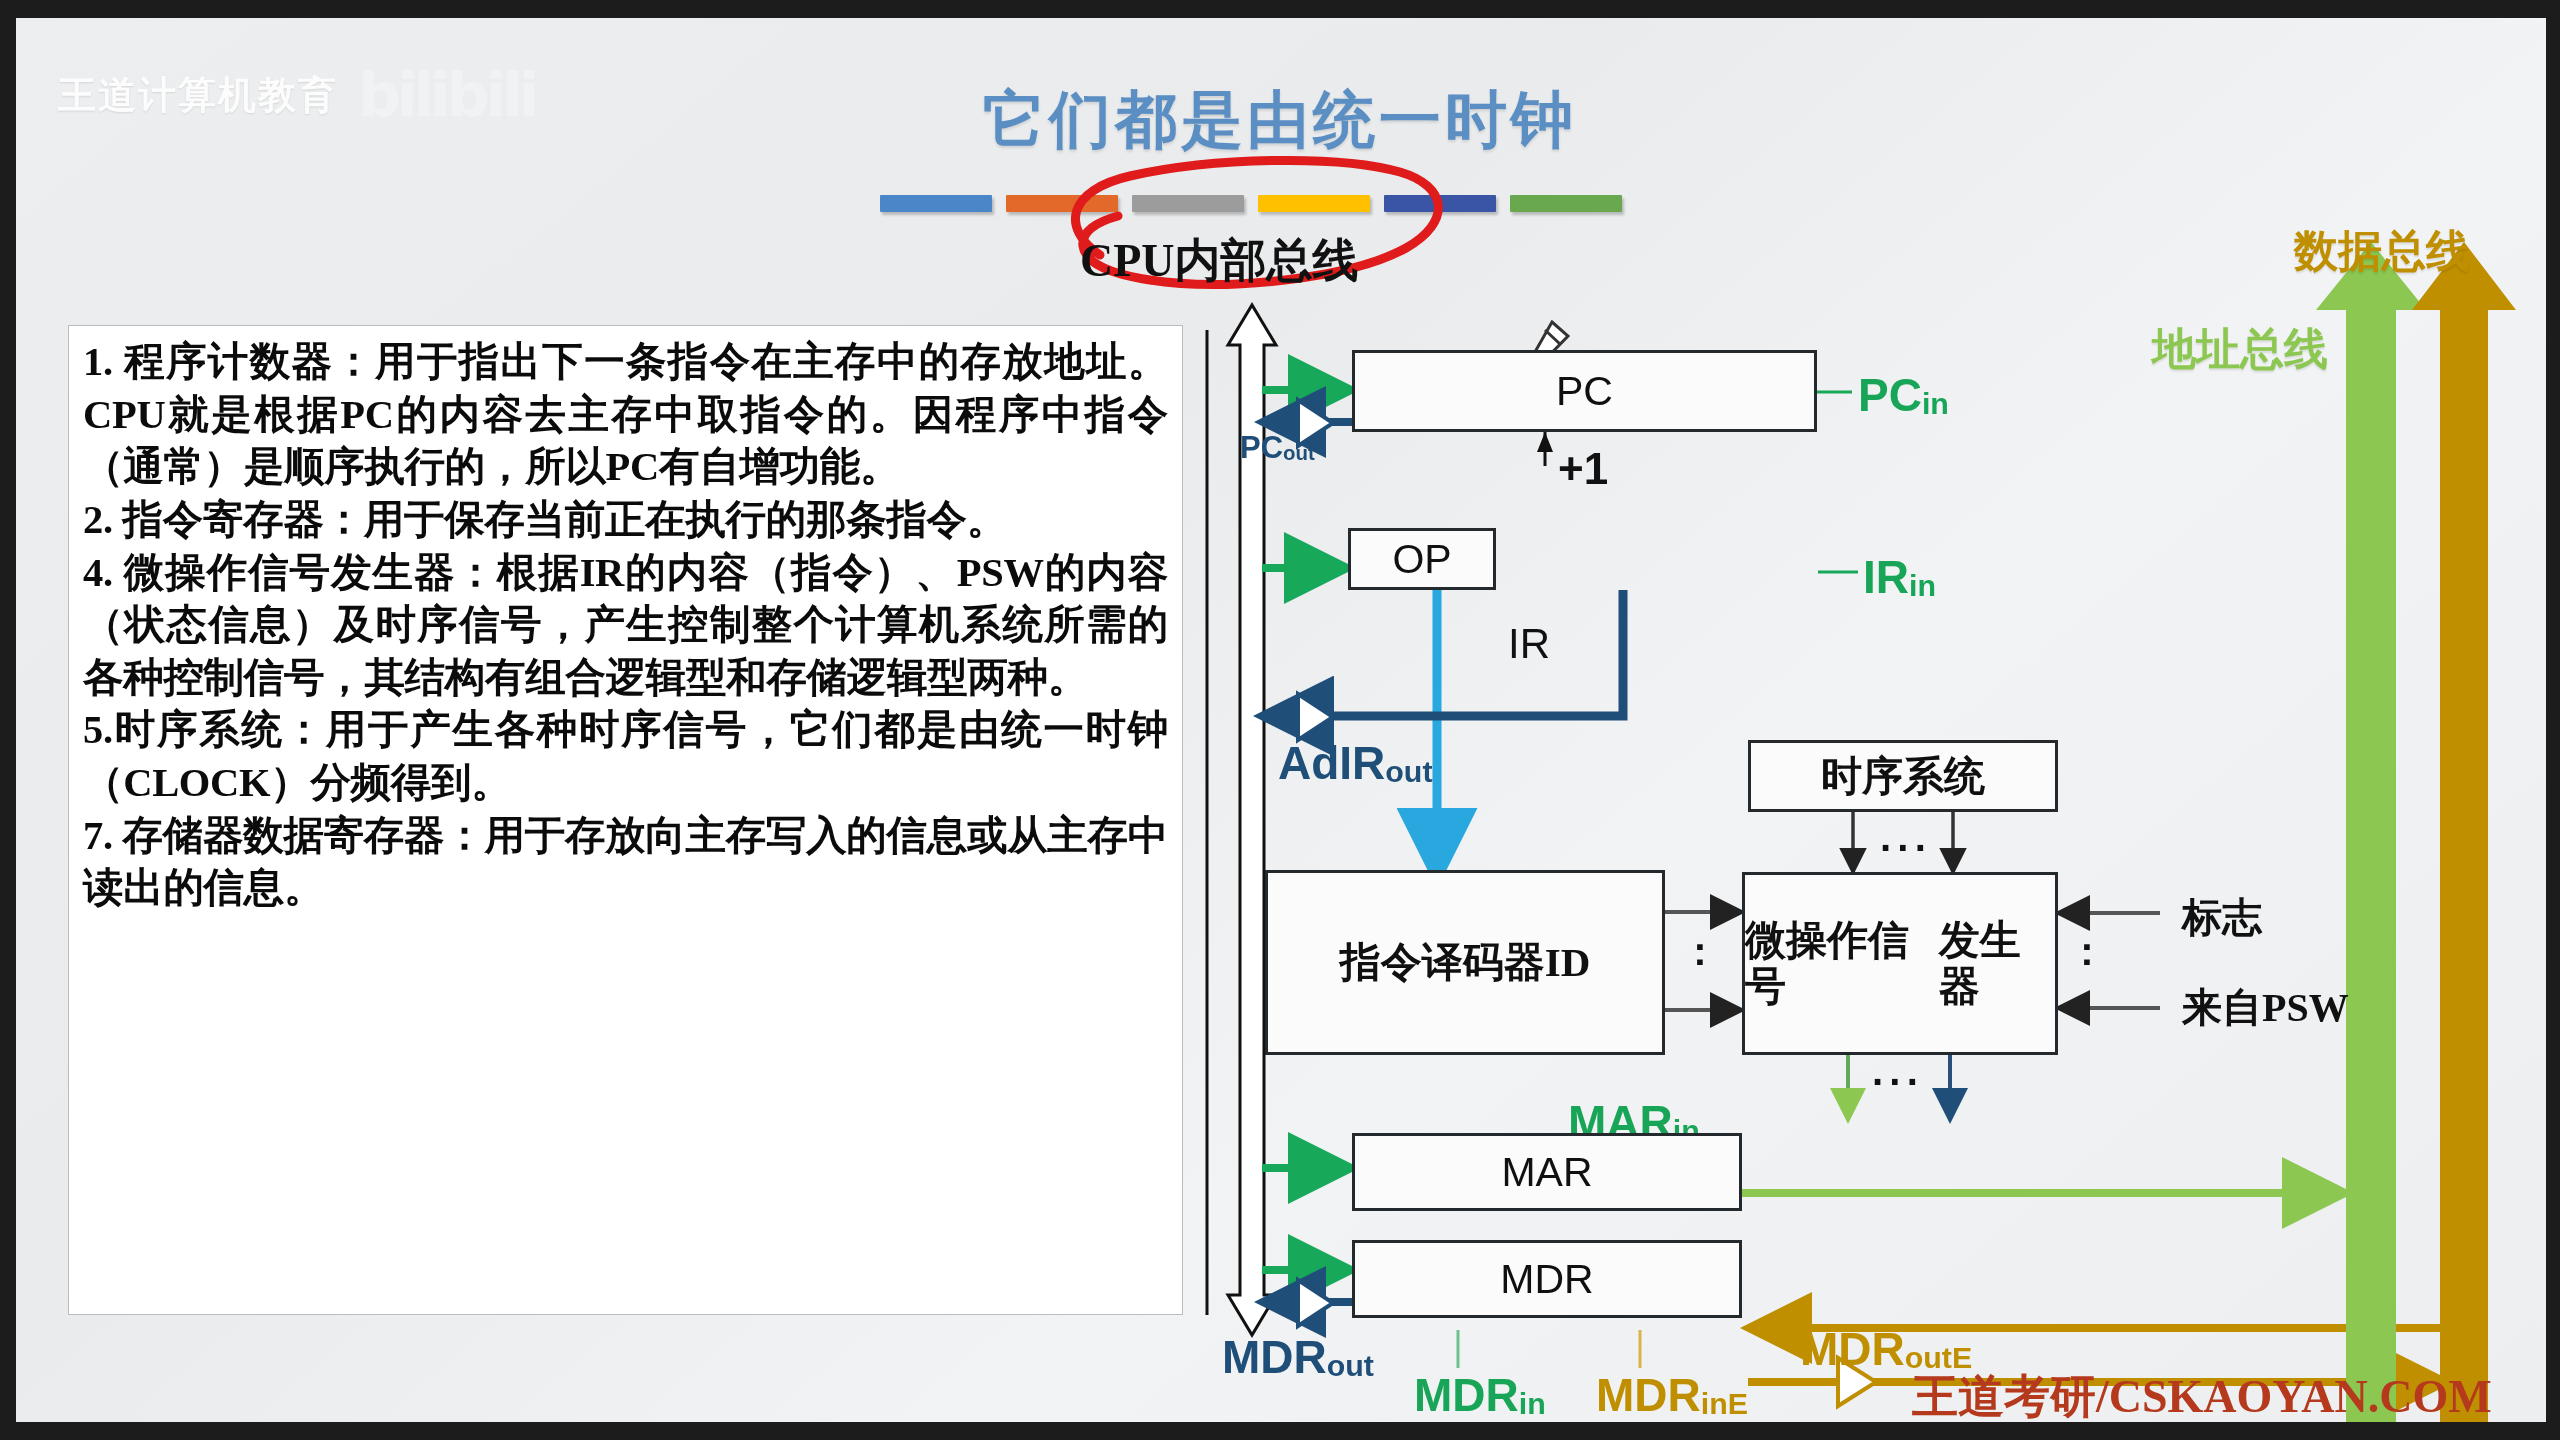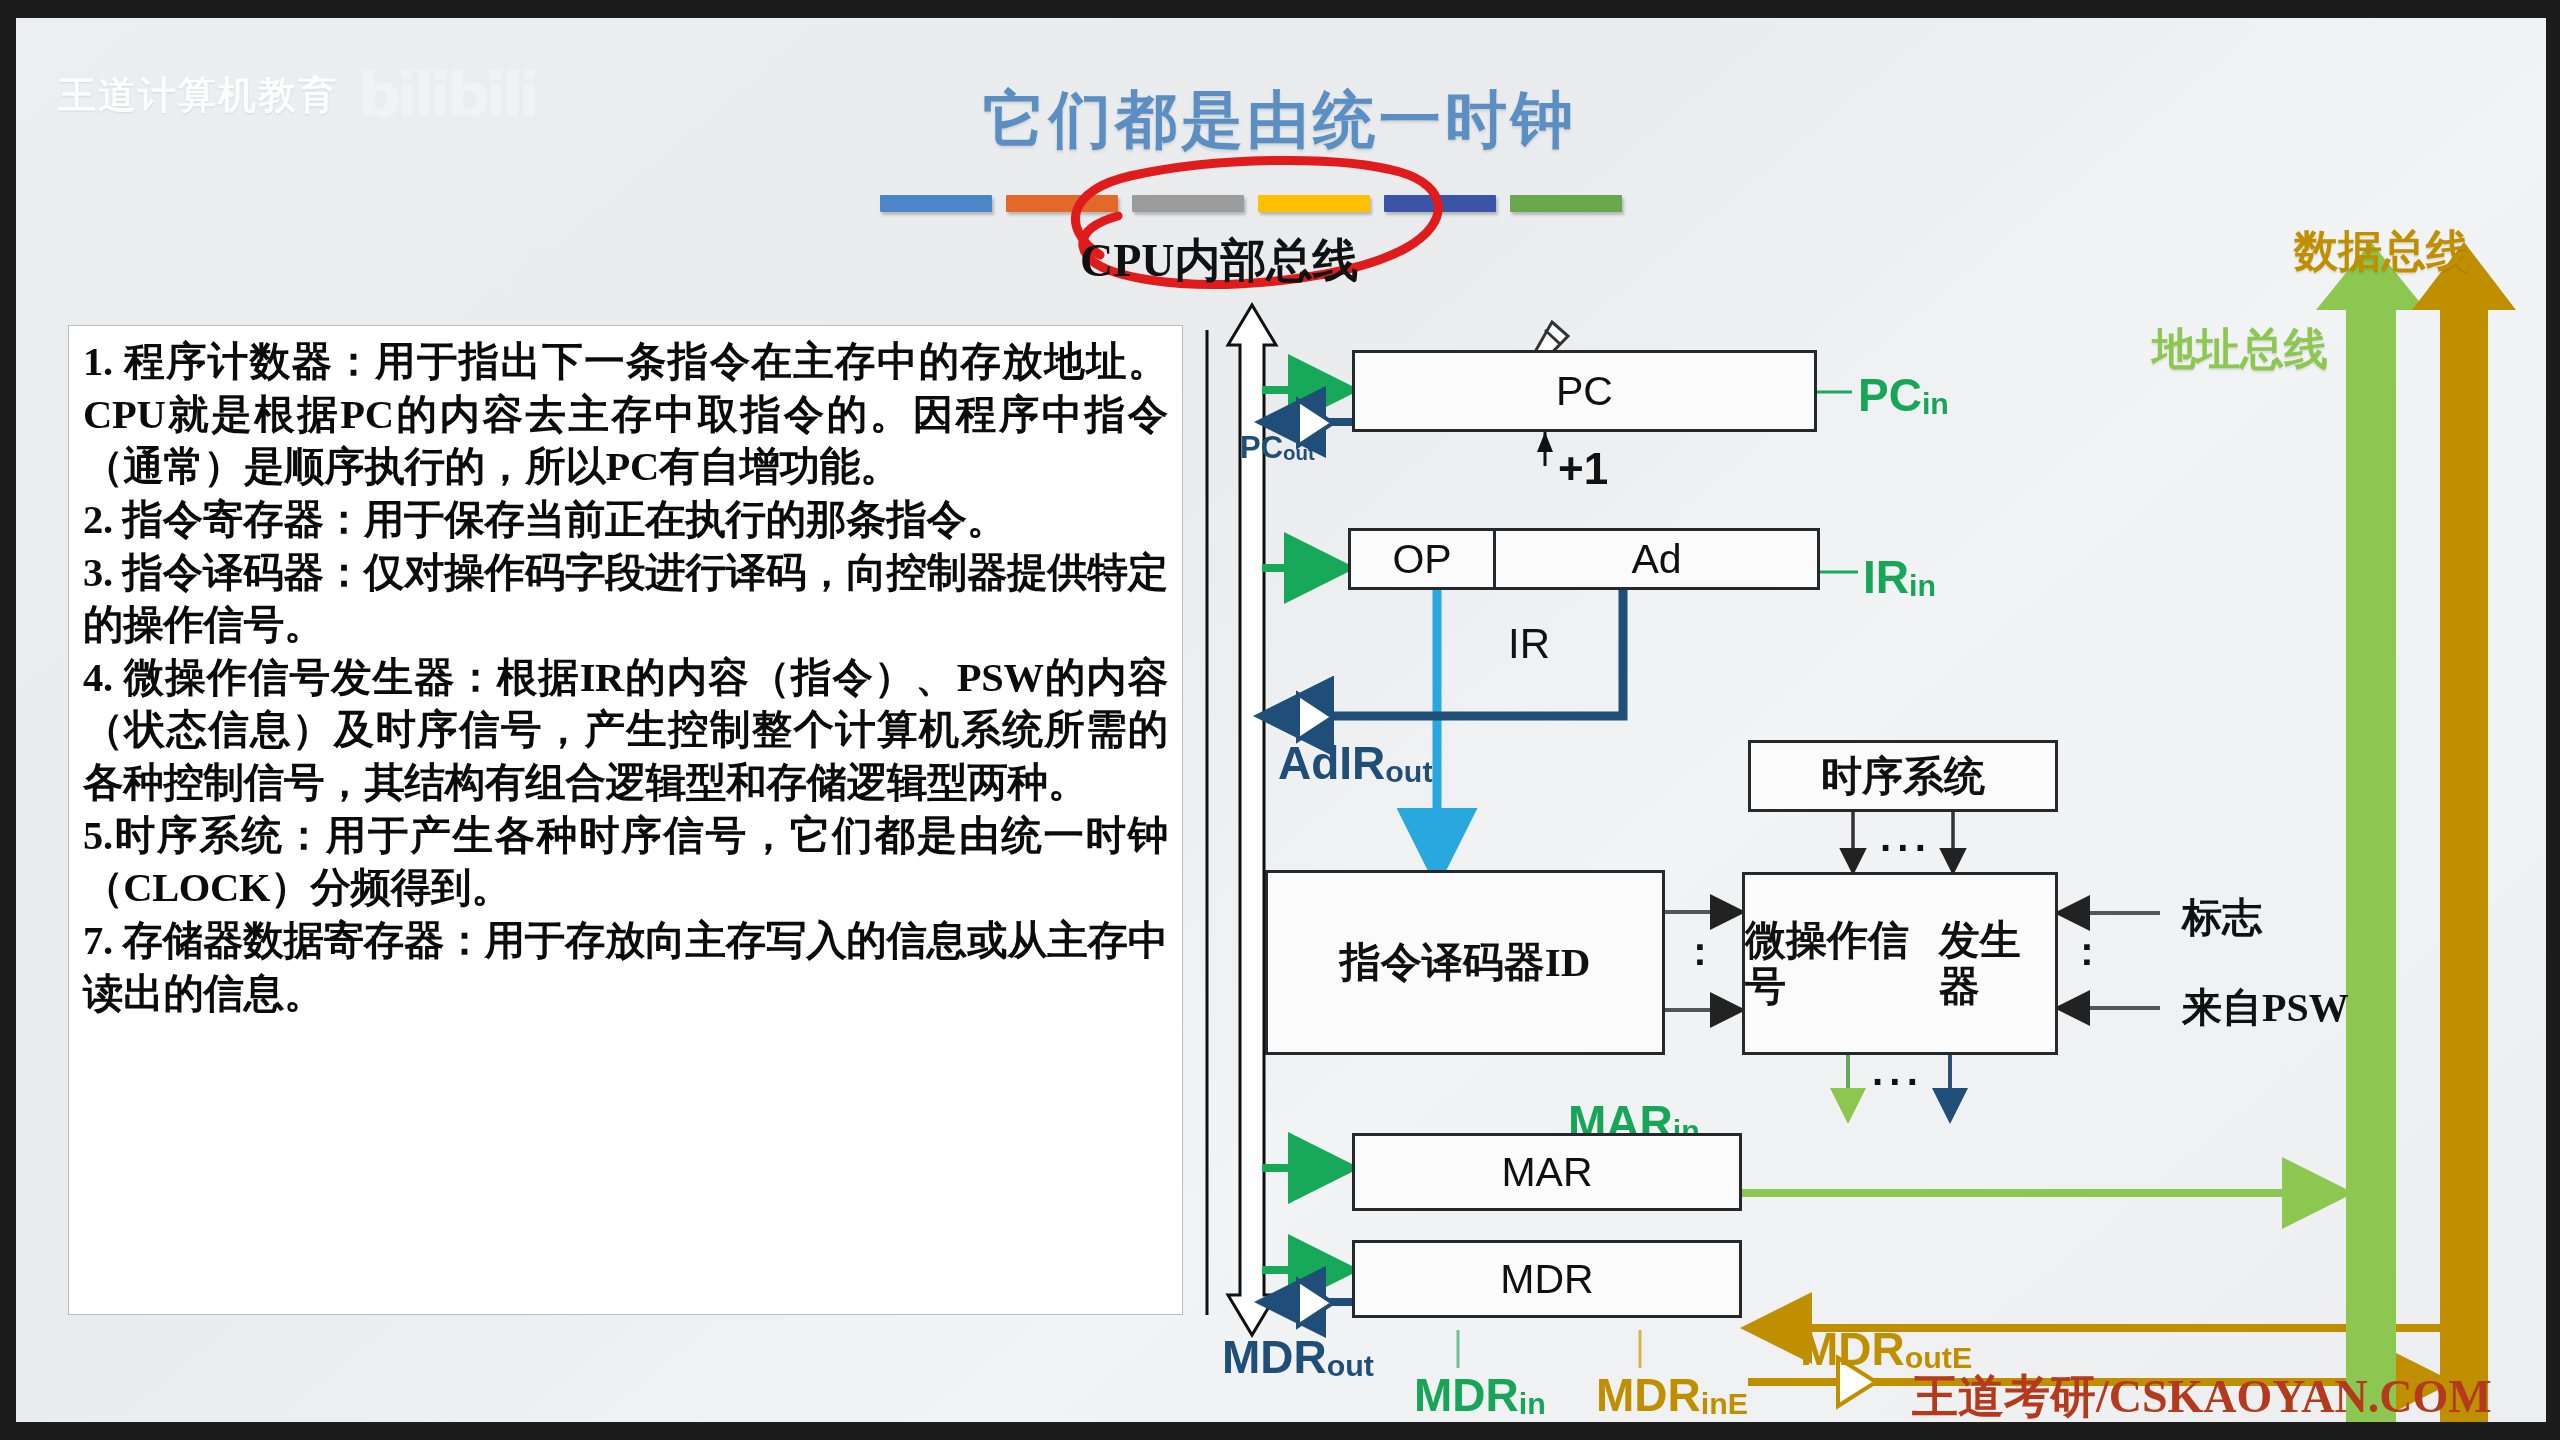--- a/index.html
+++ b/index.html
@@ -82,21 +82,20 @@
     <i style="background:#e2692a"></i>
     <i style="background:#9c9c9c"></i>
     <i style="background:#ffc000"></i>
     <i style="background:#3a55a5"></i>
     <i style="background:#6aa84f"></i>
   </div>
 
   <div class="textpanel">
     <p>1. 程序计数器：用于指出下一条指令在主存中的存放地址。CPU就是根据PC的内容去主存中取指令的。因程序中指令（通常）是顺序执行的，所以PC有自增功能。</p>
     <p>2. 指令寄存器：用于保存当前正在执行的那条指令。</p>
-    <p>3. 指令译码器：仅对操作码字段进行译码，向控制器提供特定的操作信号。</p>
     <p>4. 微操作信号发生器：根据IR的内容（指令）、PSW的内容（状态信息）及时序信号，产生控制整个计算机系统所需的各种控制信号，其结构有组合逻辑型和存储逻辑型两种。</p>
     <p>5.时序系统：用于产生各种时序信号，它们都是由统一时钟（CLOCK）分频得到。</p>
     <p>7. 存储器数据寄存器：用于存放向主存写入的信息或从主存中读出的信息。</p>
   </div>
 
   <svg id="dg" viewBox="0 0 2560 1440">
     <defs>
       <marker id="mGreen" markerWidth="9" markerHeight="9" refX="8" refY="4.5" orient="auto">
         <path d="M0,0 L9,4.5 L0,9 z" fill="#17a85a"></path>
         </marker>
@@ -205,21 +204,20 @@
   <div style="position:absolute;left:0;top:0;width:2560px;height:1440px;z-index:12;pointer-events:none;">
 
     <div class="cpubus-label" style="left:1080px;top:230px;">CPU内部总线</div>
 
     <div class="box" style="left:1352px;top:350px;width:465px;height:82px;">PC</div>
     <div class="lbl green" style="left:1858px;top:368px;font-size:46px;">PC<sub>in</sub></div>
     <div class="lbl navy" style="left:1240px;top:430px;font-size:31px;">PC<sub>out</sub></div>
     <div class="lbl" style="left:1558px;top:444px;font-size:44px;color:#111;font-weight:700;">+1</div>
 
     <div class="box" style="left:1348px;top:528px;width:148px;height:62px;">OP</div>
-    <div class="box" style="left:1496px;top:528px;width:324px;height:62px;border-left:none;">Ad</div>
     <div class="lbl green" style="left:1863px;top:550px;font-size:46px;">IR<sub>in</sub></div>
     <div style="position:absolute;left:1508px;top:620px;font-size:42px;color:#111;">IR</div>
     <div class="lbl navy" style="left:1278px;top:736px;font-size:46px;">AdIR<sub>out</sub></div>
 
     <div class="box cn" style="left:1748px;top:740px;width:310px;height:72px;">时序系统</div>
     <div class="dots" style="left:1880px;top:828px;">···</div>
 
     <div class="box cn" style="left:1265px;top:870px;width:400px;height:185px;">指令译码器ID</div>
 
     <div class="box cn" style="left:1742px;top:872px;width:316px;height:183px;flex-direction:row;line-height:1.12;">

